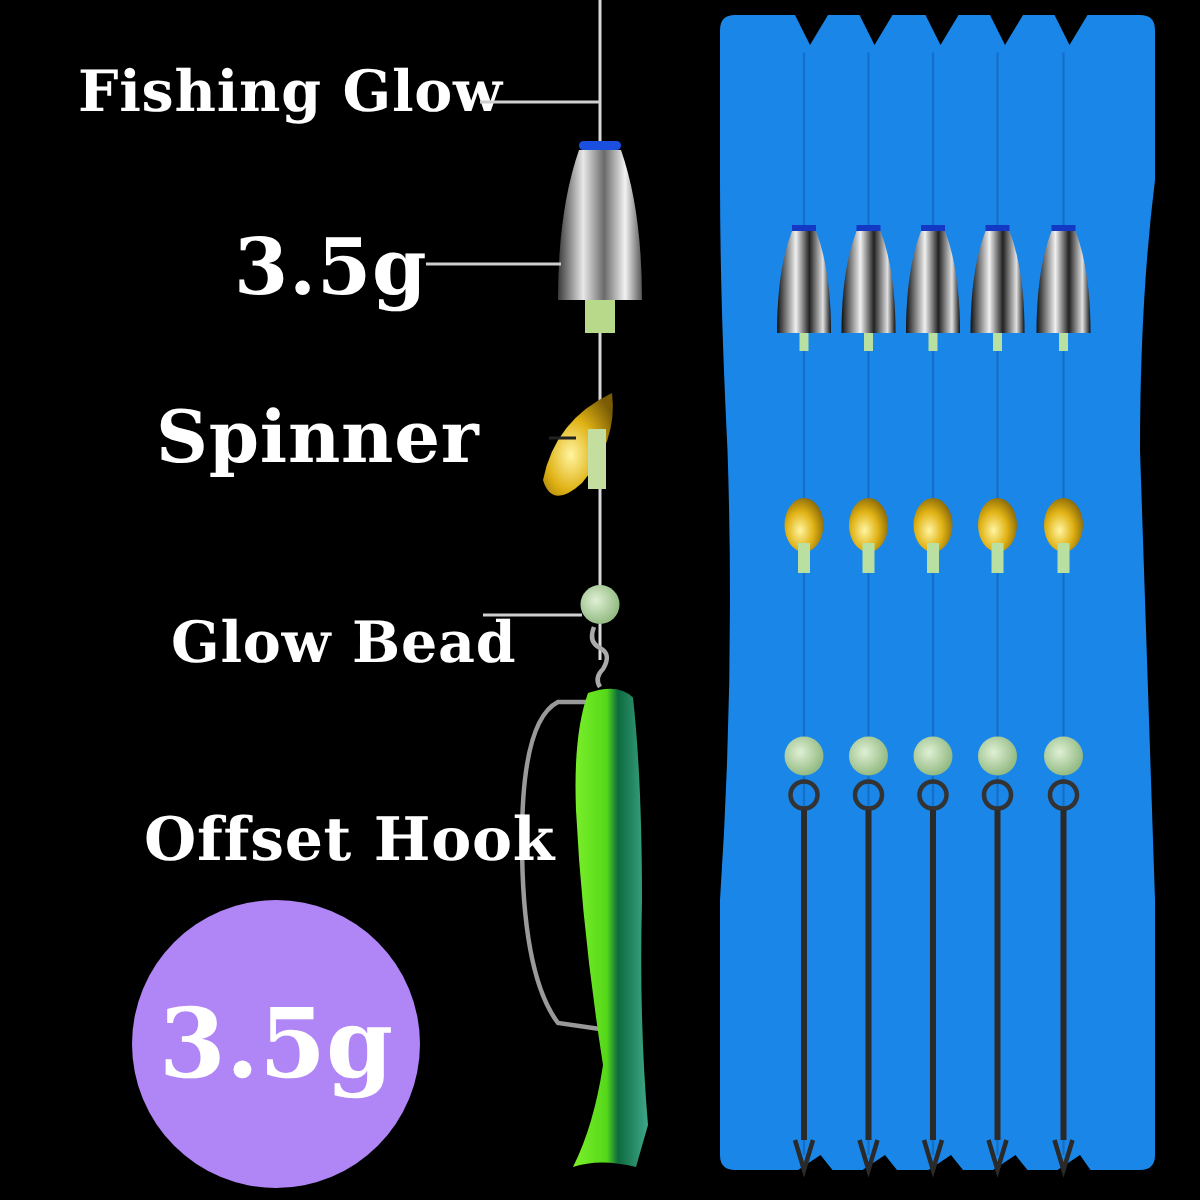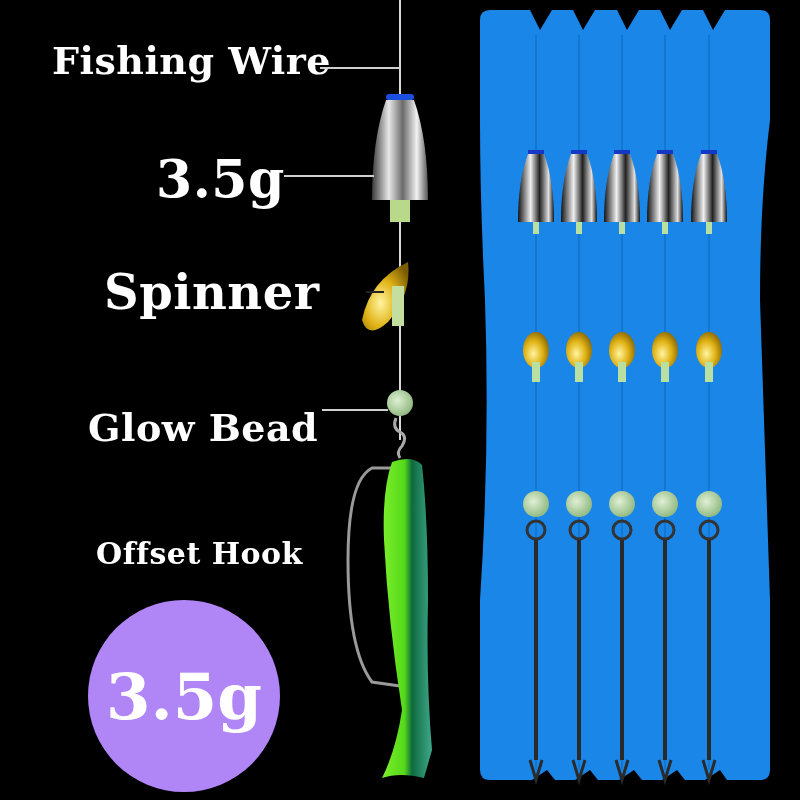--- a/index.html
+++ b/index.html
@@ -129,29 +129,29 @@
       <ellipse cx="0" cy="350" rx="13" ry="18" fill="url(#gold)"></ellipse>
       <rect x="-4" y="362" width="8" height="20" fill="#b9e0a0"></rect>
       <circle cx="0" cy="504" r="13" fill="url(#bead)"></circle>
       <circle cx="0" cy="530" r="9" stroke="#333" stroke-width="3" fill="none"></circle>
       <line x1="0" y1="540" x2="0" y2="760" stroke="#2a2a2a" stroke-width="4"></line>
       <path d="M-6 760 L0 780 L6 760" stroke="#2a2a2a" stroke-width="3" fill="none"></path>
     </g>
   </g>
 </svg>
 
-<div class="label" style="left:52px;top:38px;font-size:38px;">Fishing Wire</div>
+<div class="label" style="left:52px;top:38px;font-size:38px;">Fishing Glow</div>
 <div class="leader" style="left:320px;top:67px;width:80px;"></div>
 
 <div class="label" style="left:156px;top:148px;font-size:52px;">3.5g</div>
 <div class="leader" style="left:284px;top:175px;width:90px;"></div>
 
 <div class="label" style="left:104px;top:264px;font-size:48px;">Spinner</div>
 <div class="leader" style="left:366px;top:291px;width:18px;background:#222;"></div>
 
-<div class="label" style="left:88px;top:386px;font-size:38px;margin-top:19px;">Glow Bead</div>
+<div class="label" style="left:114px;top:386px;font-size:38px;margin-top:19px;">Glow Bead</div>
 <div class="leader" style="left:322px;top:409px;width:66px;"></div>
 
-<div class="label" style="left:96px;top:536px;font-size:30px;">Offset Hook</div>
+<div class="label" style="left:96px;top:536px;font-size:40px;">Offset Hook</div>
 
 <div class="badge">
   <span>3.5g</span>
 </div>
 
 </body></html>

